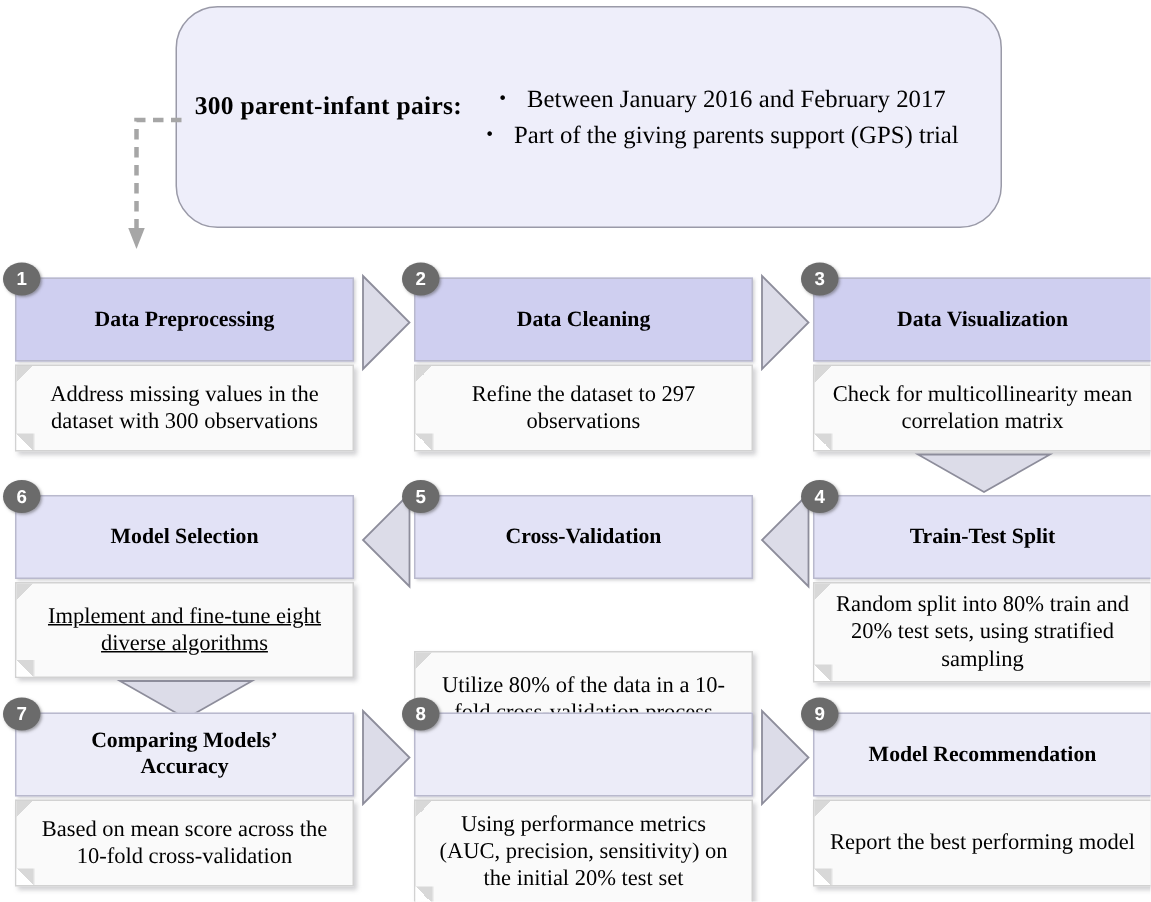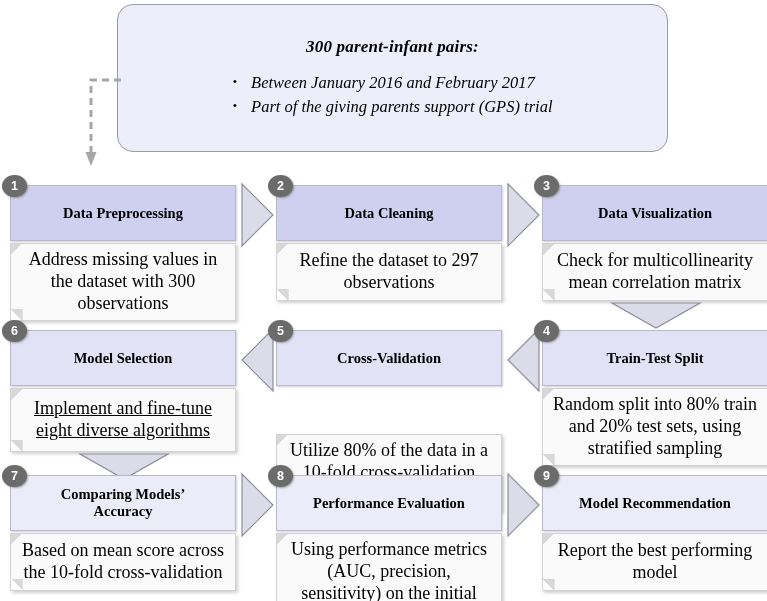--- a/index.html
+++ b/index.html
@@ -23,37 +23,37 @@
   
   .banner {
     position: absolute;
     left: 117px;
     top: 4px;
     width: 551px;
     height: 148px;
     box-sizing: border-box;
     background: #EEEEFA;
     border: 1px solid #9a9aa8;
-    border-radius: 16px;
-    display: flex;
-    flex-direction: column;
-    align-items: center;
-    justify-content: center;
-    font-style: italic;
+    border-radius: 28px;
+    display: flex;
+    flex-direction: row;
+    align-items: center;
+    justify-content: center;
   }
   .banner-title {
     font-weight: bold;
     font-size: 17px;
     letter-spacing: .2px;
     margin-bottom: 14px;
   }
   .banner-list {
     list-style: none;
-    margin: 0;
+    margin: 16px;
     padding: 0;
+    text-align: center;
   }
   .banner-list li {
     font-size: 16.5px;
     line-height: 1.45;
     white-space: nowrap;
   }
   .banner-list li .bullet {
     display: inline-block;
     margin-right: 14px;
     font-size: 13px;
@@ -93,21 +93,21 @@
     position: relative;
     box-sizing: border-box;
     min-height: 58px;
     margin-top: 2px;
     background: #FAFAFA;
     border: 1px solid #d2d2d2;
     display: flex;
     align-items: center;
     justify-content: center;
     text-align: center;
-    font-size: 18px;
+    font-size: 15px;
     line-height: 1.22;
     padding: 5px 9px;
     box-shadow: 2px 2px 3px rgba(120,120,130,.35);
   }
   
   .card-body::before {
     content: "";
     position: absolute;
     left: 0; bottom: 0;
     width: 11px; height: 11px;
@@ -266,21 +266,20 @@
 
   <div class="arrow" style="left:240px; top:470px;">
     <svg width="38" height="70" viewBox="0 0 38 70">
       <path d="M2 4 L33 35 L2 66 Z" fill="#DCDCE8" stroke="#8D8D9B" stroke-width="1.2"></path>
     </svg>
   </div>
 
   <div class="card tint-c" style="left:276px; top:475px;">
     <div class="card-head">
       <div class="badge">8</div>
-      <span>Performance Evaluation</span>
     </div>
     <div class="card-body" style="min-height:70px;">Using performance metrics (AUC, precision, sensitivity) on the initial 20% test set</div>
   </div>
 
   <div class="arrow" style="left:506px; top:470px;">
     <svg width="38" height="70" viewBox="0 0 38 70">
       <path d="M2 4 L33 35 L2 66 Z" fill="#DCDCE8" stroke="#8D8D9B" stroke-width="1.2"></path>
     </svg>
   </div>
 

